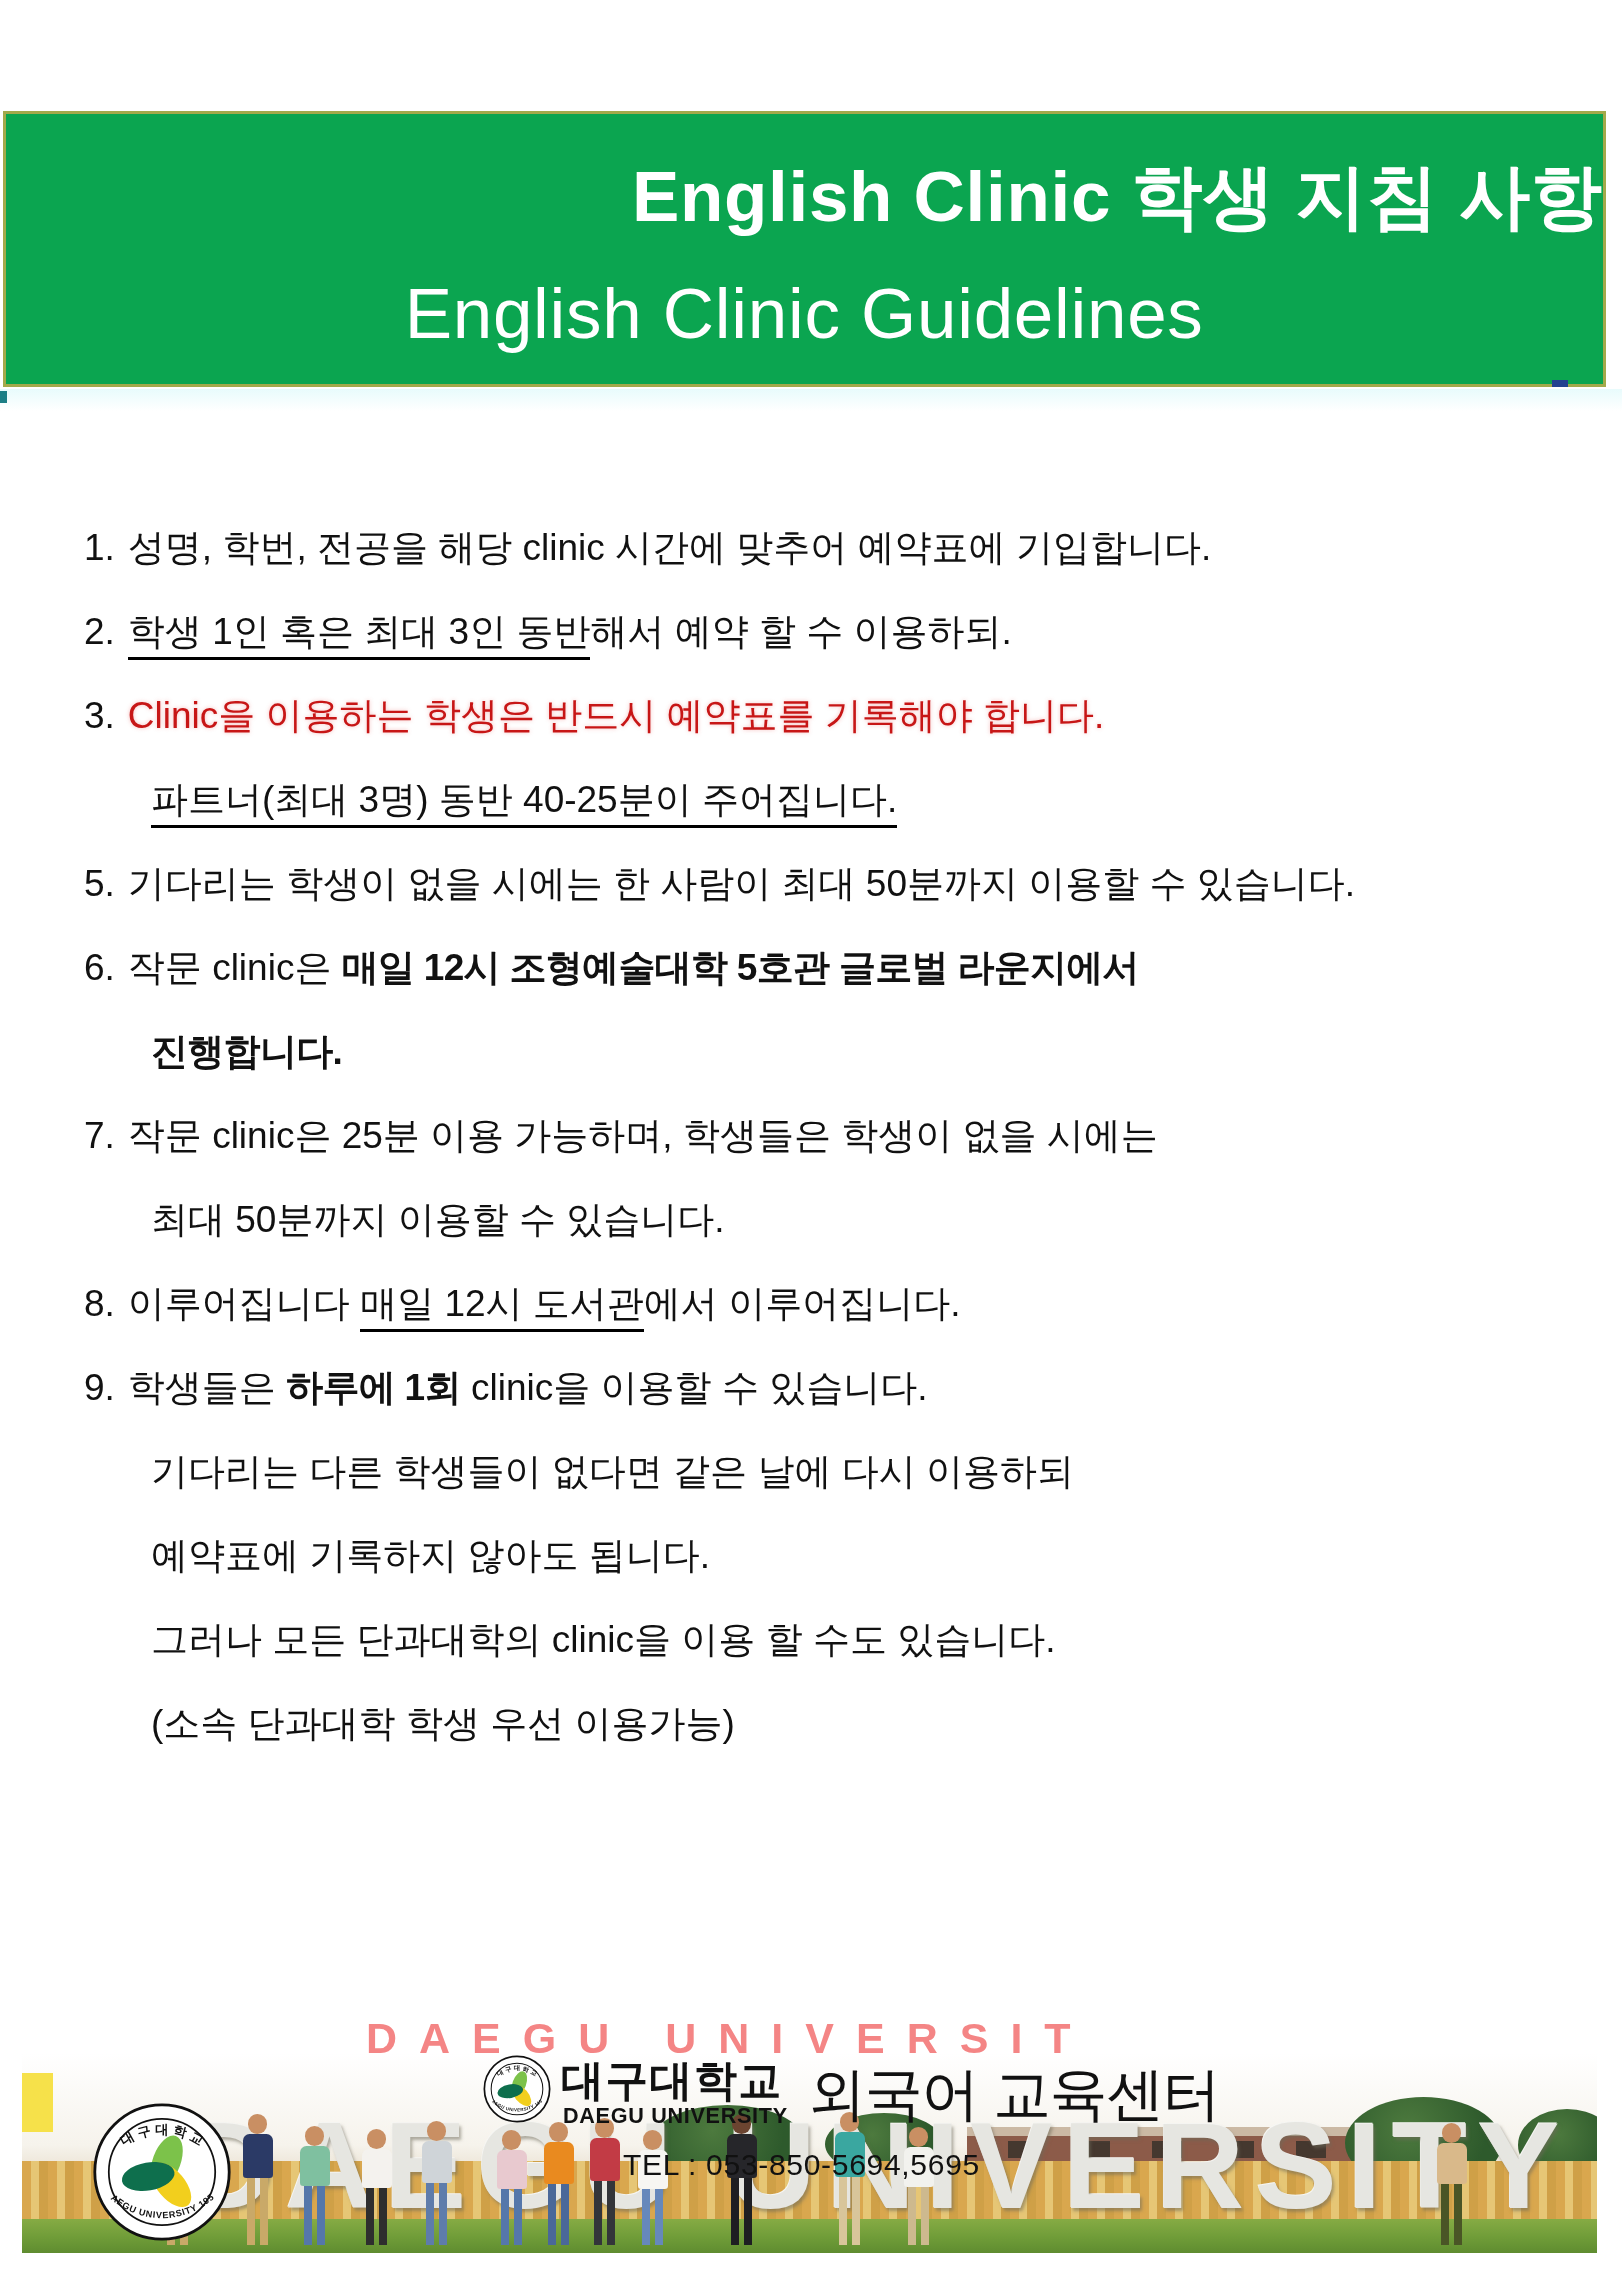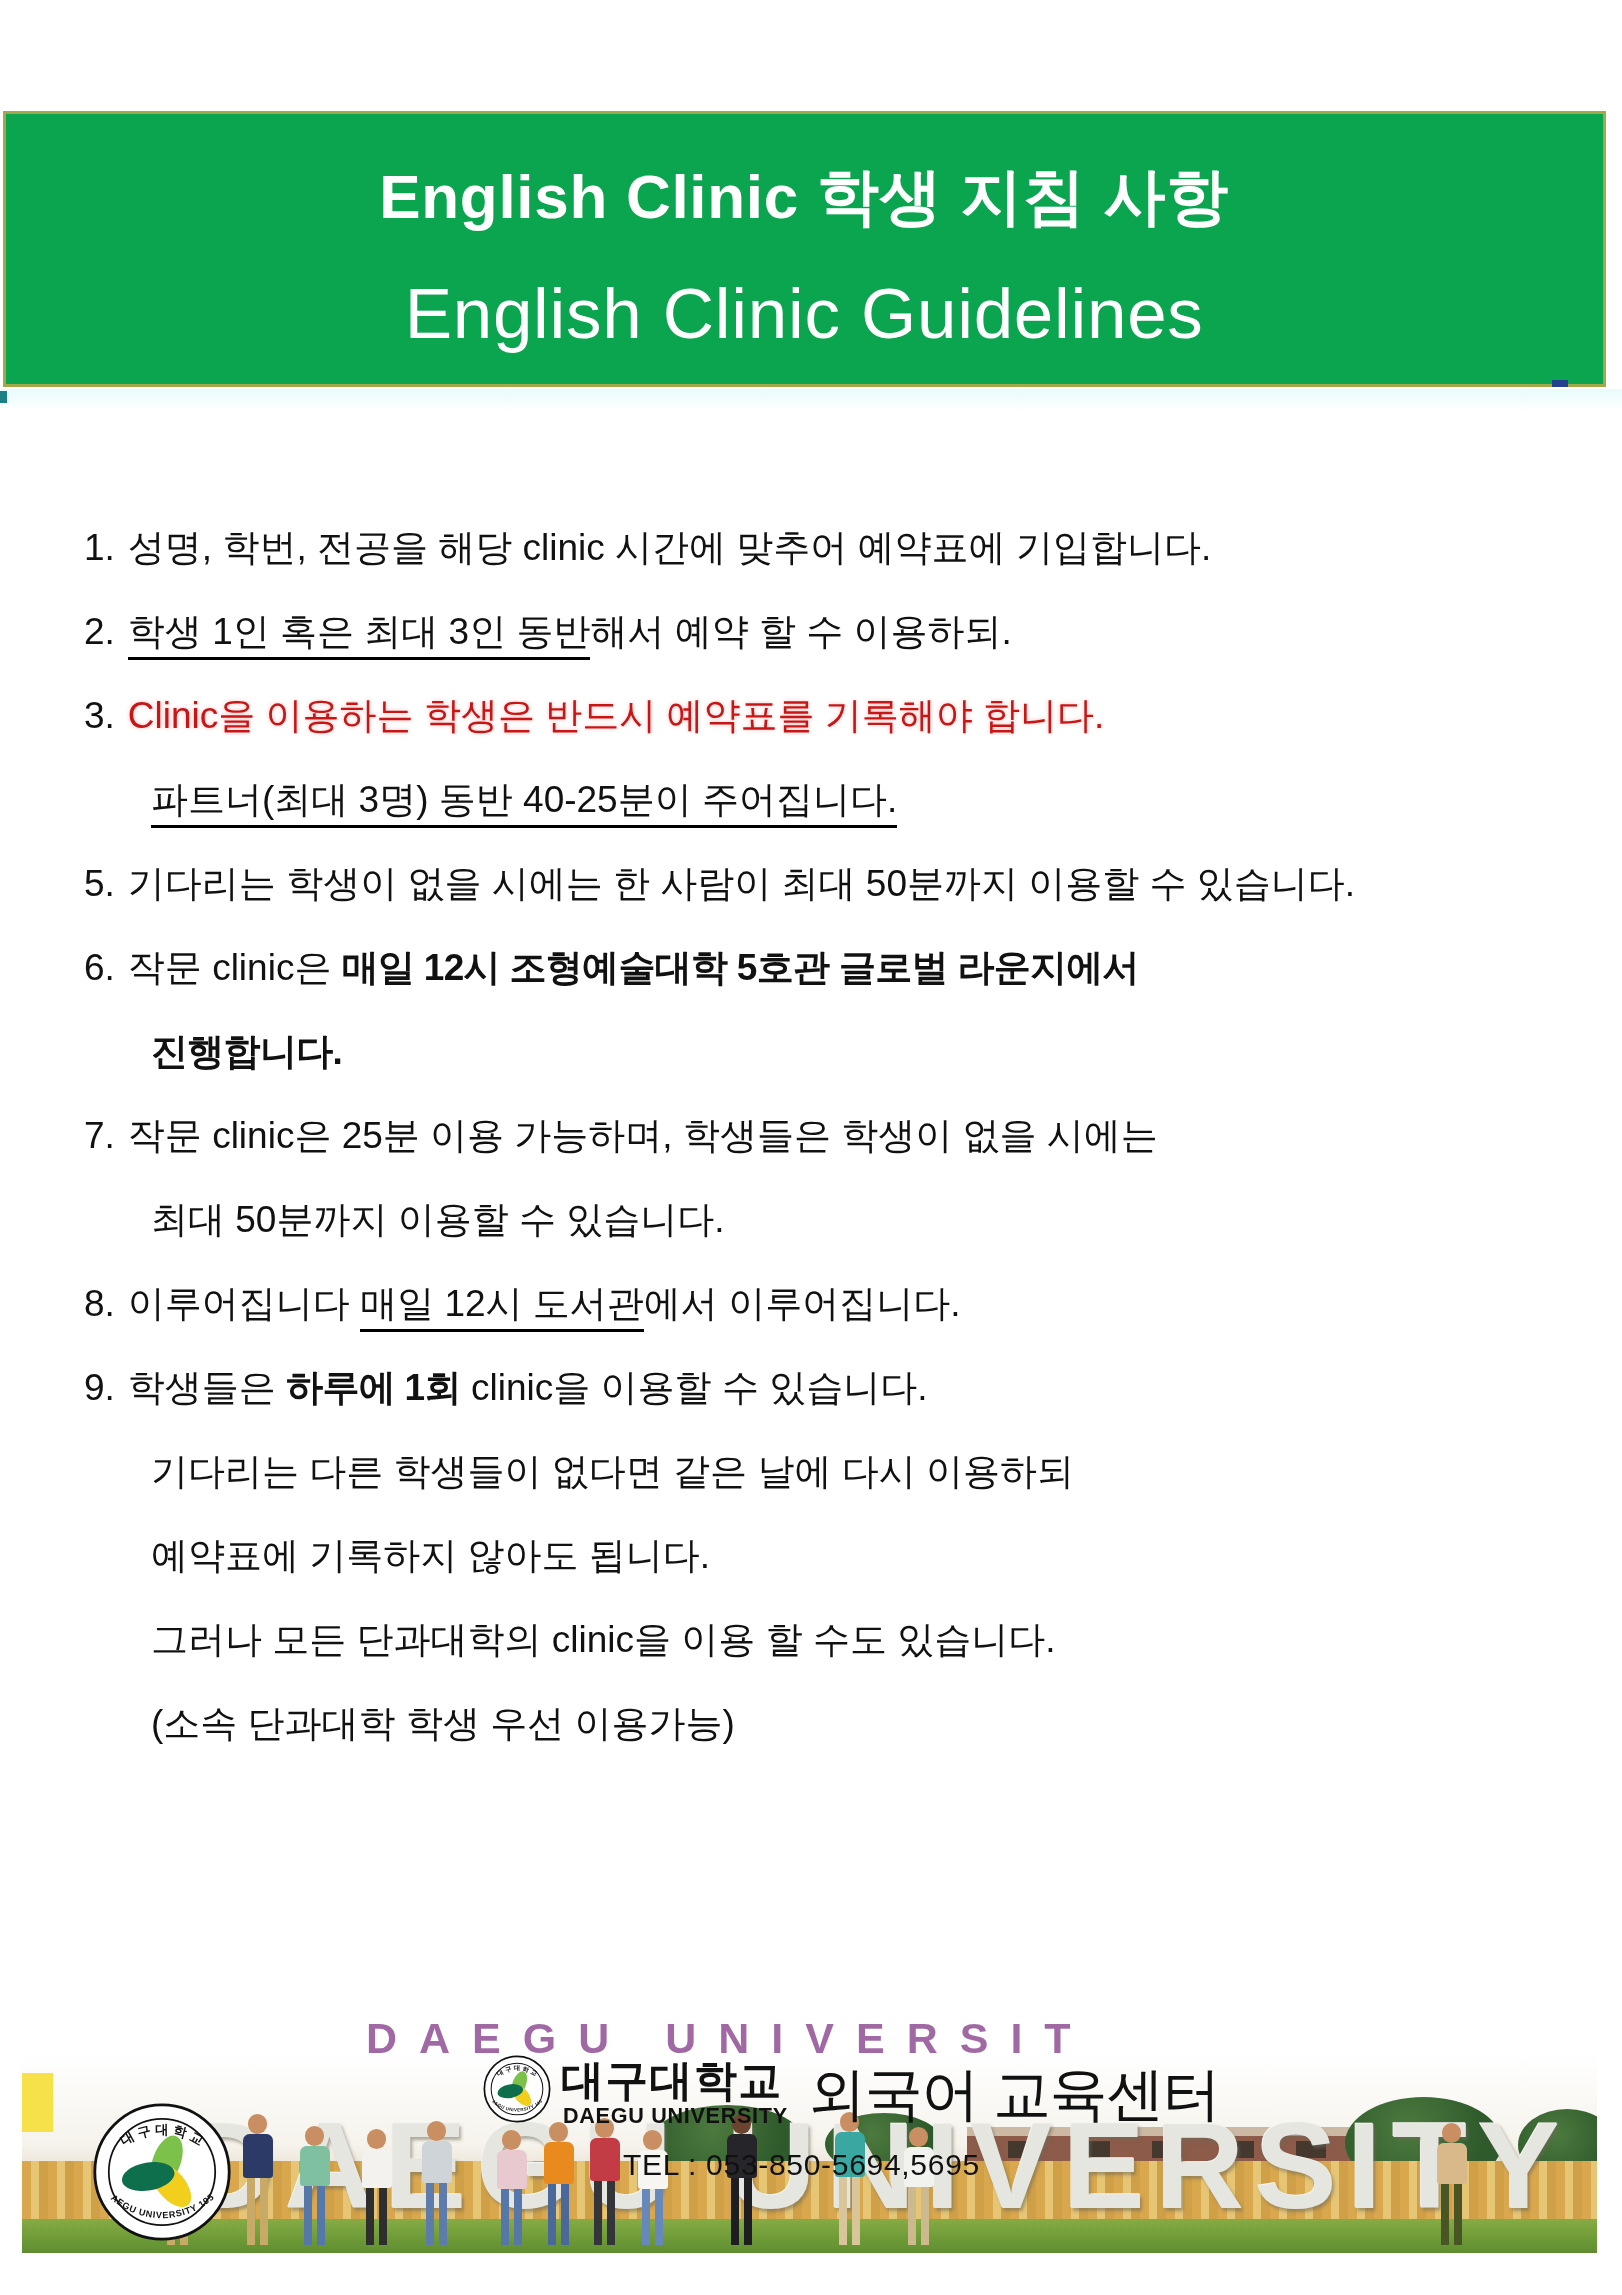--- a/index.html
+++ b/index.html
@@ -2,21 +2,21 @@
 <html style="font-size:10.5px"><head>
 <meta charset="utf-8">
 <style>
   html,body{margin:0;padding:0;background:#ffffff;}
   .page{position:relative;width:1623px;height:2295px;background:#ffffff;overflow:hidden;
         font-family:"Liberation Sans", sans-serif;color:#111;}
 
   
   .banner{position:absolute;left:2.6px;top:111px;width:1597px;height:270px;
           border:3.9px solid #a3a94b;text-align:center;}
-  .banner .l1{margin-top:25px;font-size:62px;font-weight:bold;line-height:116px;letter-spacing:0.7px;}
+  .banner .l1{margin-top:25px;font-size:71px;font-weight:bold;line-height:116px;letter-spacing:0.7px;text-align:right;}
   .banner .l2{font-size:71px;font-weight:normal;line-height:118px;letter-spacing:0.7px;}
   .strip{position:absolute;left:0;top:389px;width:1623px;height:22px;
          background:linear-gradient(180deg,#e8fbfc 0%,#ffffff 100%);}
   .tick-left{position:absolute;left:0;top:391px;width:6.5px;height:11.8px;background:#1c7f86;}
   .tick-right{position:absolute;left:1552px;top:380px;width:15.7px;height:6.5px;background:#24418f;}
 
   
   .guidelines{position:absolute;left:84px;top:512px;width:1505px;}
   .line{height:84px;white-space:nowrap;font-size:37px;line-height:72px;}
   .line.indent{padding-left:67px;}
@@ -34,21 +34,21 @@
   .band-grass{position:absolute;left:0;bottom:0;width:100%;height:17%;
       background:linear-gradient(180deg,#86ab44 0%,#6f9c38 55%,#5f8c30 100%);}
   .tree{position:absolute;border-radius:50%;background:radial-gradient(circle at 40% 35%,#4d7a3e,#2e5a2c 70%);}
   .building{position:absolute;left:60%;top:37%;width:33%;height:24%;background:#8c5b49;}
   .building::before{content:"";position:absolute;left:0;top:0;width:100%;height:9.2px;background:#cbb9a4;}
   .building::after{content:"";position:absolute;left:8%;top:30%;width:84%;height:34%;
       background:repeating-linear-gradient(90deg,#45382f 0 30px,transparent 30px 72px);}
   .letters{position:absolute;left:164px;bottom:17px;width:1407px;font-size:123px;font-weight:bold;
       color:#e6e6e1;letter-spacing:10.5px;white-space:nowrap;
       text-shadow:2px 2.6px 3.3px rgba(110,105,90,.55), -0.7px -0.7px 0 #f7f7f4;}
-  .ghost{position:absolute;left:366px;top:2014px;font-size:43px;font-weight:bold;color:#701a75;
+  .ghost{position:absolute;left:366px;top:2014px;font-size:43px;font-weight:bold;color:#ef4444;
       letter-spacing:22px;opacity:.65;white-space:nowrap;}
   .person{position:absolute;bottom:7.9px;width:30px;display:flex;flex-direction:column;align-items:center;}
   .person i{display:block;}
   .person .head{width:19.6px;height:19.6px;border-radius:50%;}
   .person .torso{width:30px;height:34%;border-radius:6.5px 6.5px 3.3px 3.3px;}
   .person .legs{width:21px;flex:1;}
   .yellow-block{position:absolute;left:21.6px;top:2073px;width:31px;height:59px;background:#f6e14a;}
   .seal{position:absolute;}
   .fh-kr{position:absolute;left:561px;top:2052px;font-size:43px;font-weight:bold;letter-spacing:1.3px;}
   .fh-en{position:absolute;left:563px;top:2103px;font-size:21.6px;font-weight:bold;letter-spacing:0.7px;}

